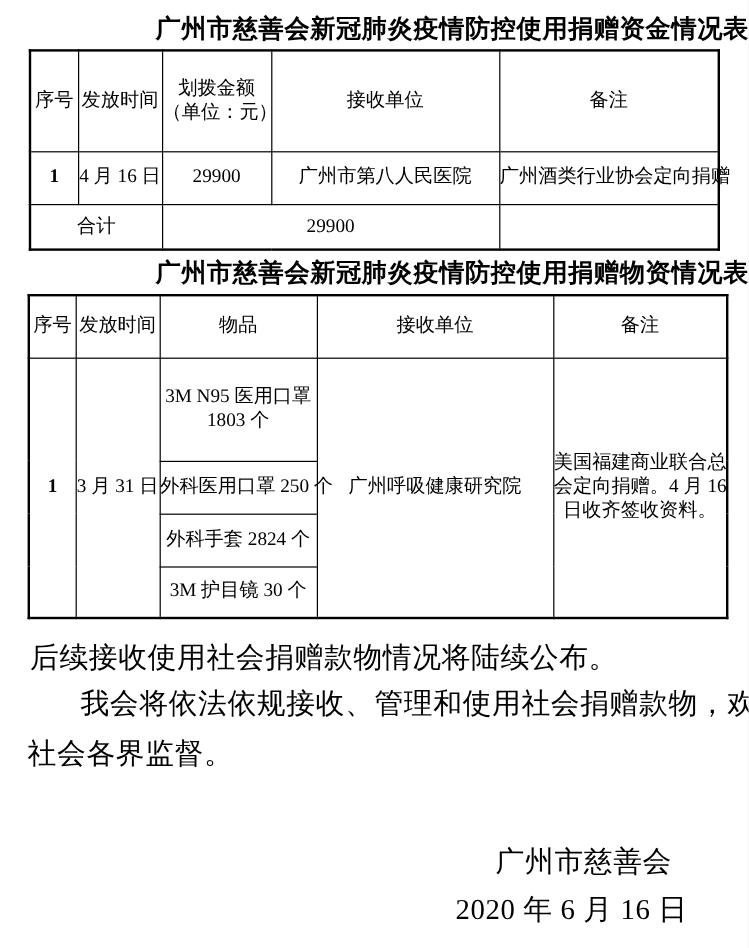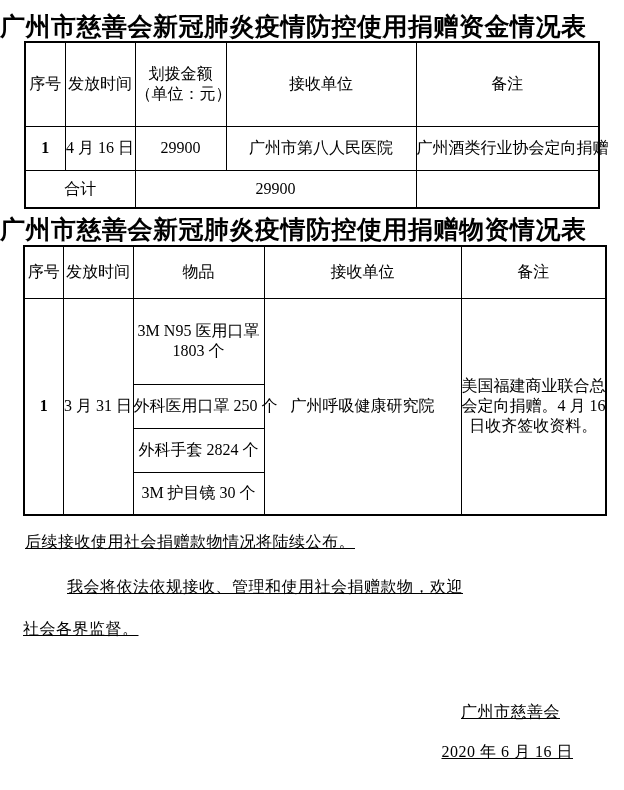--- a/index.html
+++ b/index.html
@@ -11,22 +11,22 @@
     background: #ffffff;
     color: #000000;
     font-family: "Liberation Serif", "DejaVu Serif", serif;
     overflow: hidden;
     margin: 0 auto;
   }
   .doc-title {
     position: absolute;
     left: 0;
     width: 624px;
-    text-align: left;
-    font-size: 25px;
+    text-align: right;
+    font-size: 21px;
     font-weight: bold;
     letter-spacing: 0.5px;
     white-space: nowrap;
   }
   #title-funds { top: 10px; }
   #title-goods { top: 213px; }
 
   table.doc-table {
     position: absolute;
     border-collapse: collapse;
@@ -51,24 +51,23 @@
   .amount-head { line-height: 36px; }
   .items-cell { line-height: 42px; margin-left: 34px; }
   .remark-multiline {
     line-height: 43px;
     text-align: left;
     padding-left: 3px;
     border-radius: 31px;
   }
   .footer-text {
     position: absolute;
-    font-size: 16px;
+    font-size: 24px;
     letter-spacing: 0.5px;
     white-space: pre;
-    text-decoration: underline;
   }
   #para1 { left: 25px; top: 532px; }
   #para2 { left: 23px; top: 566px; line-height: 42px; text-indent: 44px; }
   #signature { top: 702px; right: 64px; }
   #docdate { top: 742px; right: 51px; }
 </style>
 </head>
 <body>
 
 <div class="page">

